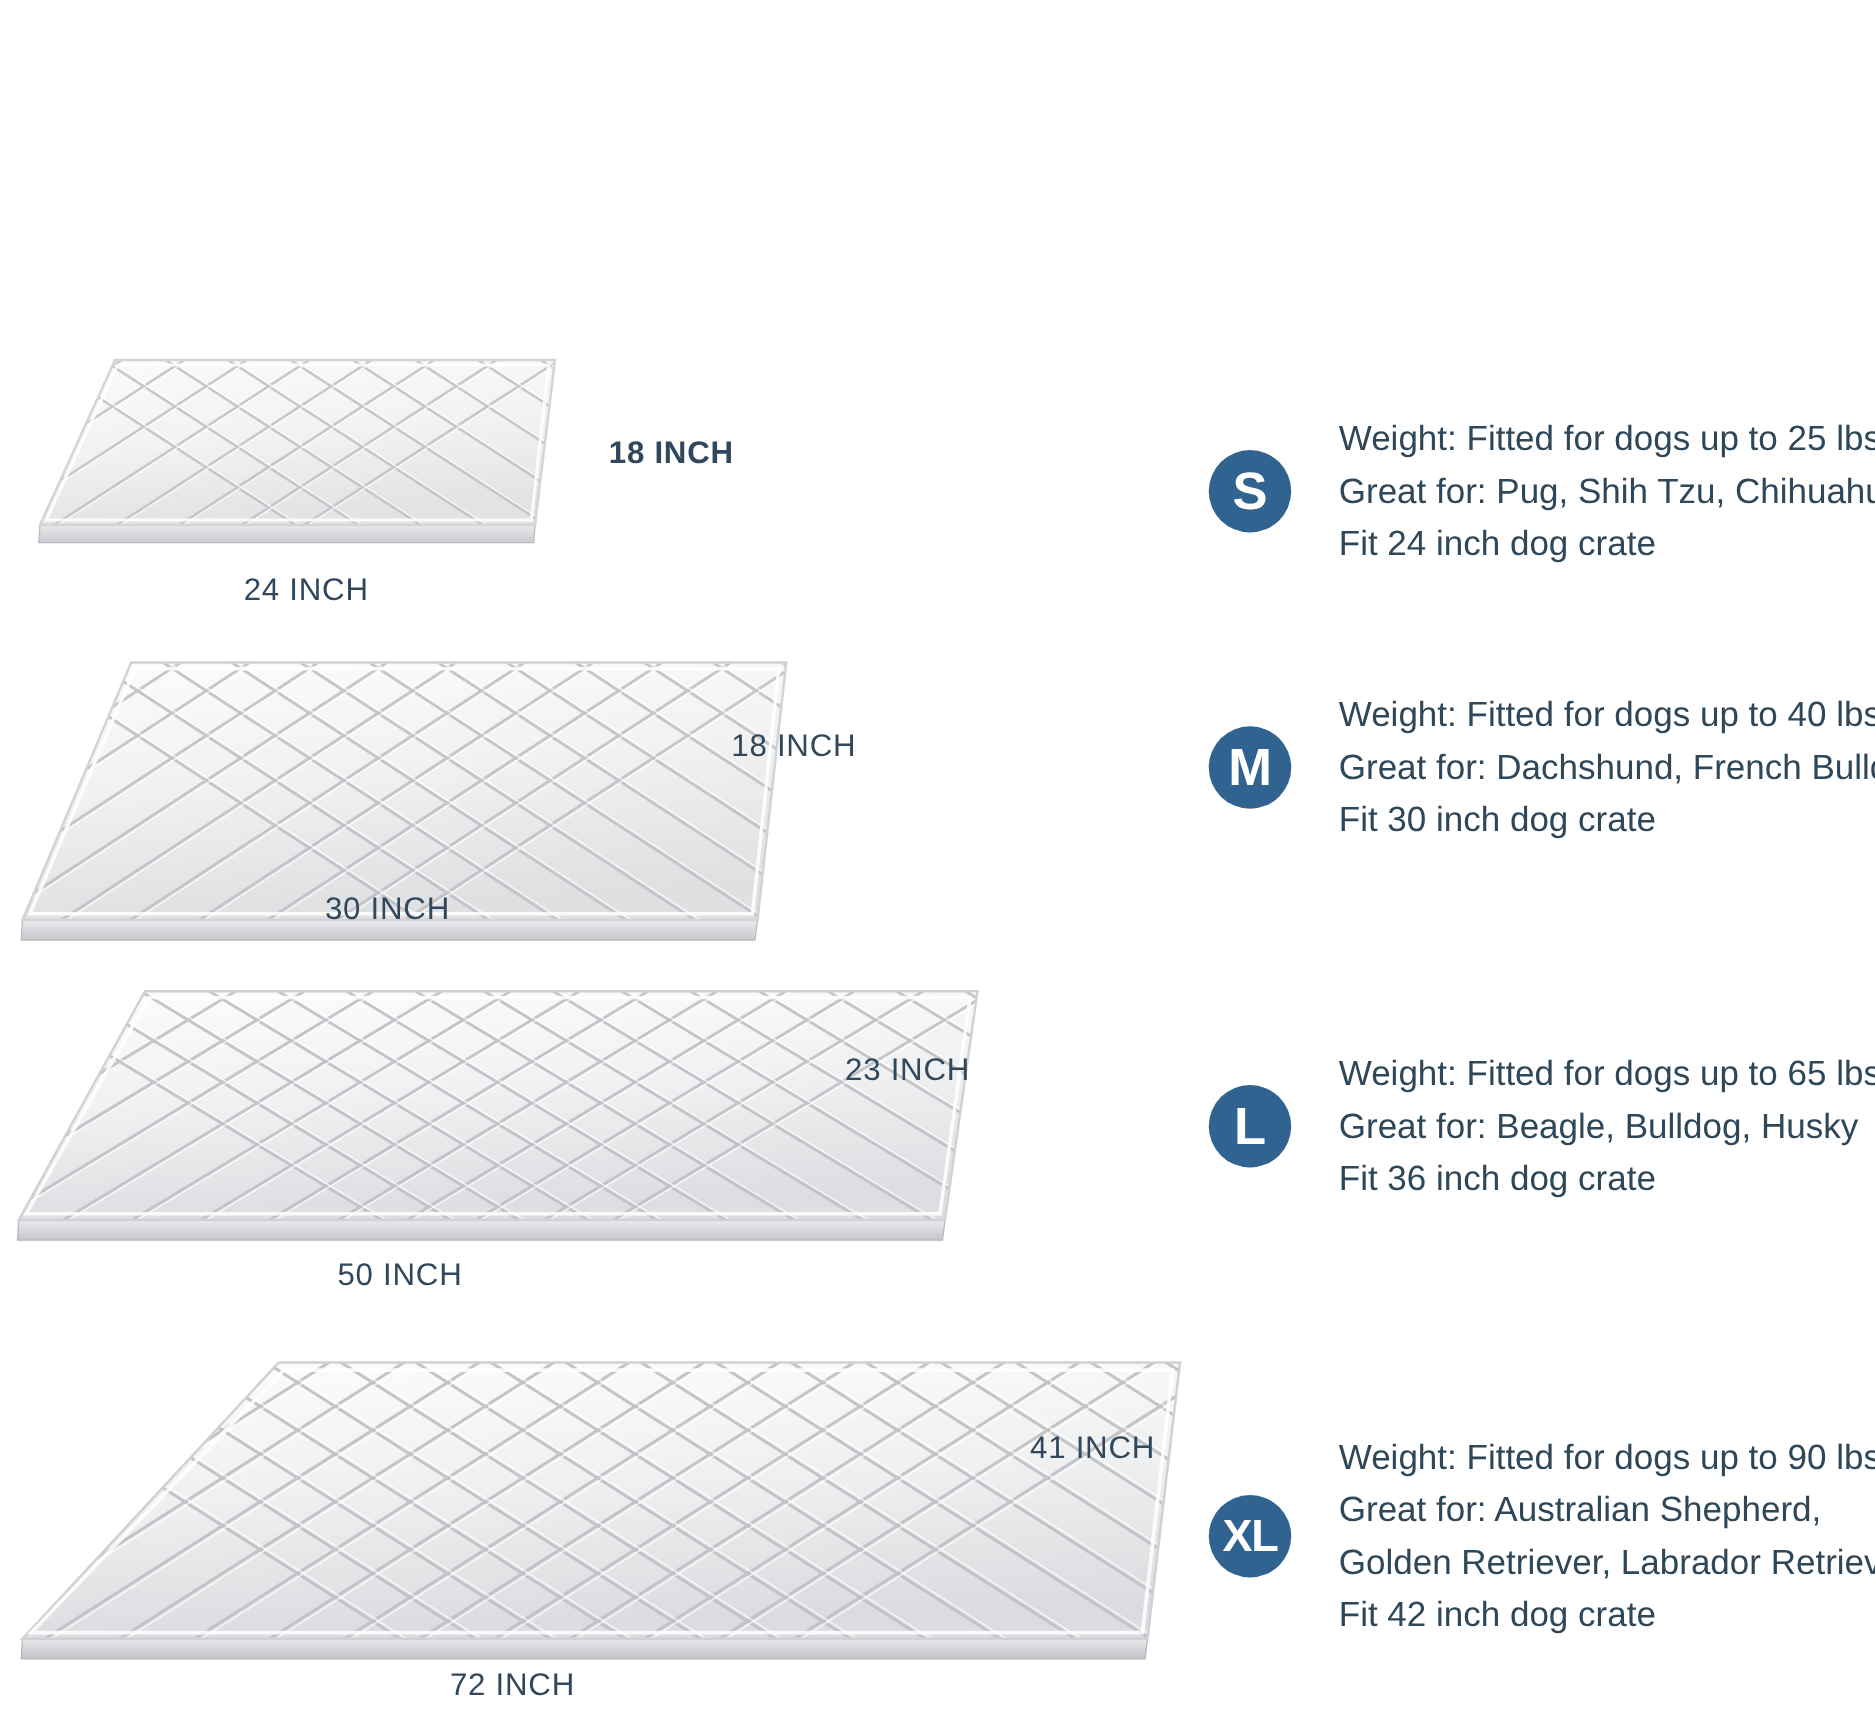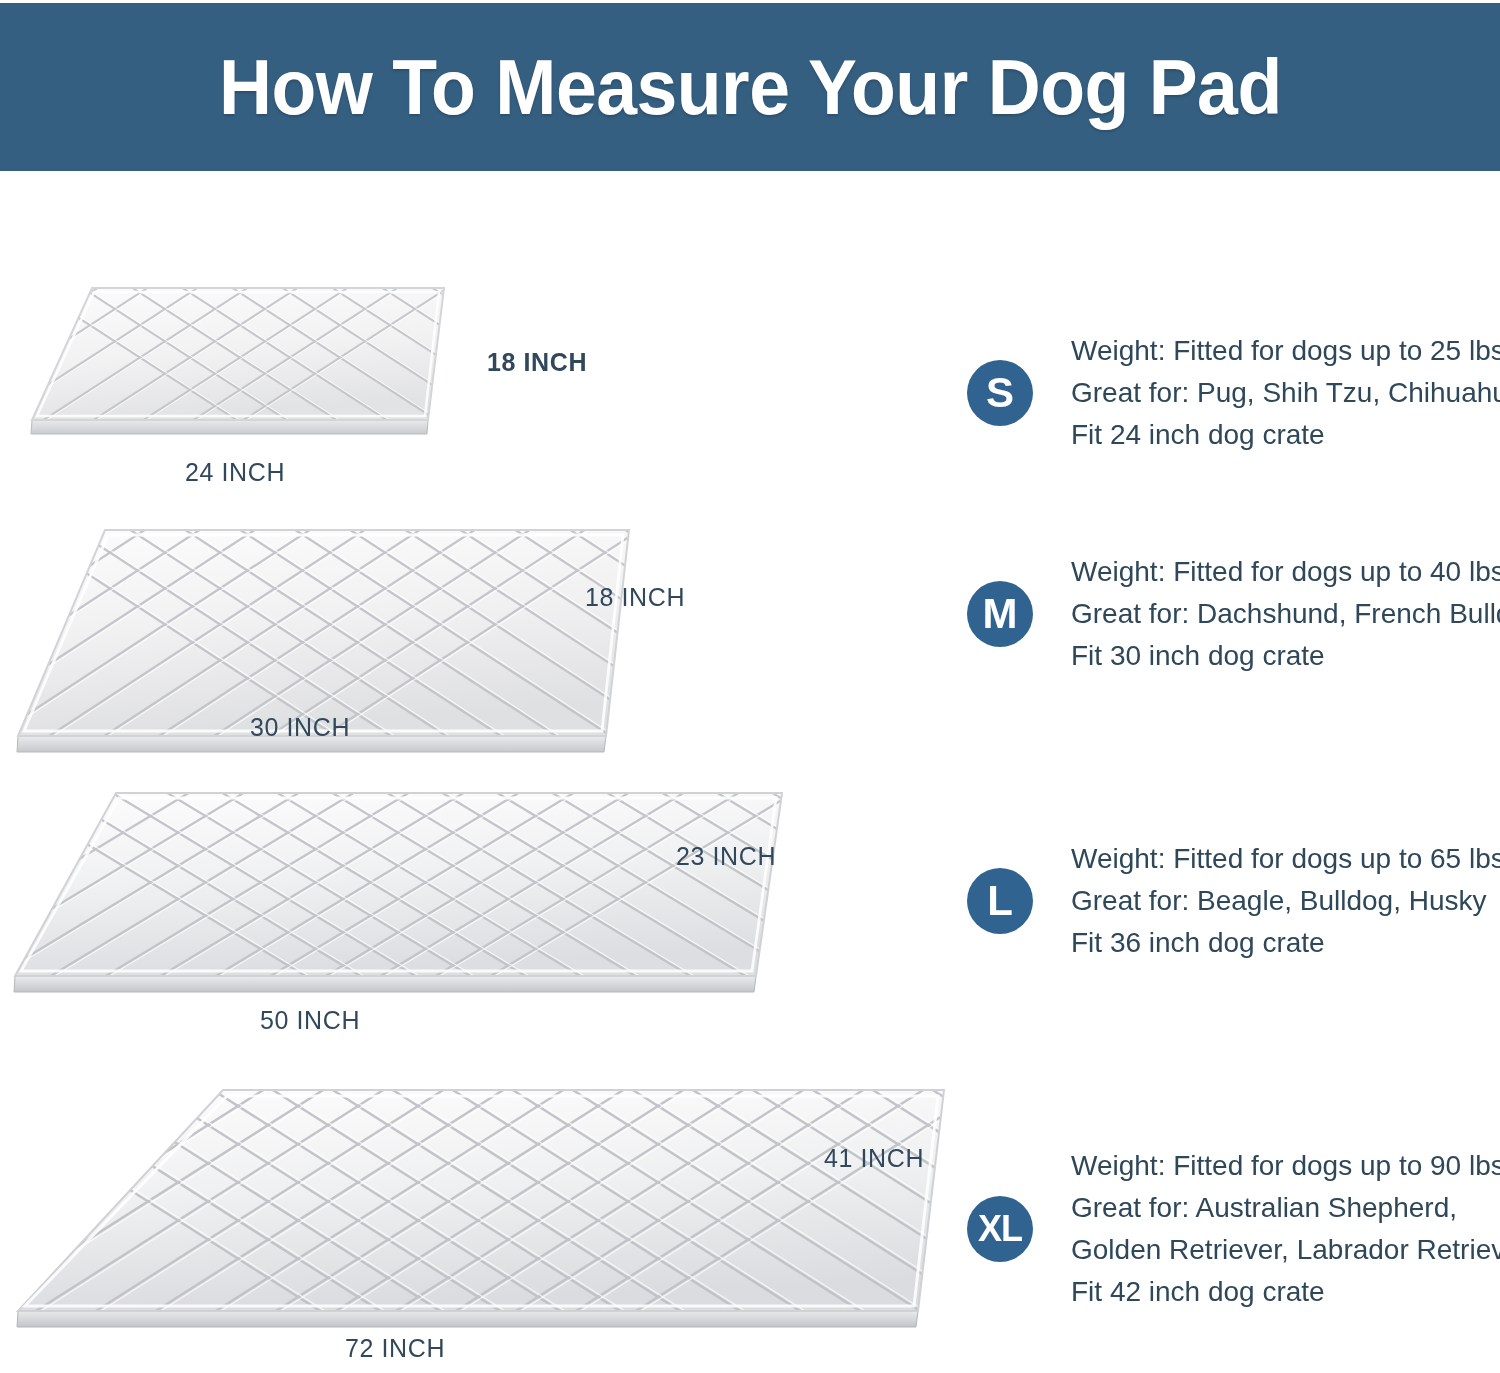--- a/index.html
+++ b/index.html
@@ -37,21 +37,21 @@
   .pad-svg{display:block;}
 
   .dim{
     position:absolute;
     color:#31485c;
     font-size:25px;
     font-weight:400;
     letter-spacing:0.6px;
     white-space:nowrap;
   }
-  .dim-w{ text-align:center; }
+  .dim-w{ text-align:right; }
 
   
   .specs{position:absolute;left:960px;top:0;width:540px;height:1373px;}
   .spec{position:absolute;display:flex;align-items:center;}
   .badge{
     width:66px;height:66px;border-radius:50%;
     background:#30638f;
     color:#ffffff;
     display:flex;align-items:center;justify-content:center;
     font-weight:700;
@@ -68,23 +68,20 @@
     line-height:42px;
     white-space:nowrap;
     font-weight:400;
   }
 </style>
 </head>
 <body>
 
 <div class="page">
 
-  <div class="banner">
-    <div class="banner-title">How To Measure Your Dog Pad</div>
-  </div>
 
   <div class="pads">
 
     <div class="pad-block" style="left:20px;top:284px;">
       <svg class="pad-svg" width="430" height="165" viewBox="0 0 430 165">
         <defs>
           <linearGradient id="topS" x1="0" y1="0" x2="0.25" y2="1">
             <stop offset="0" stop-color="#fbfbfb"></stop>
             <stop offset="0.55" stop-color="#f2f2f3"></stop>
             <stop offset="1" stop-color="#e2e3e5"></stop>

